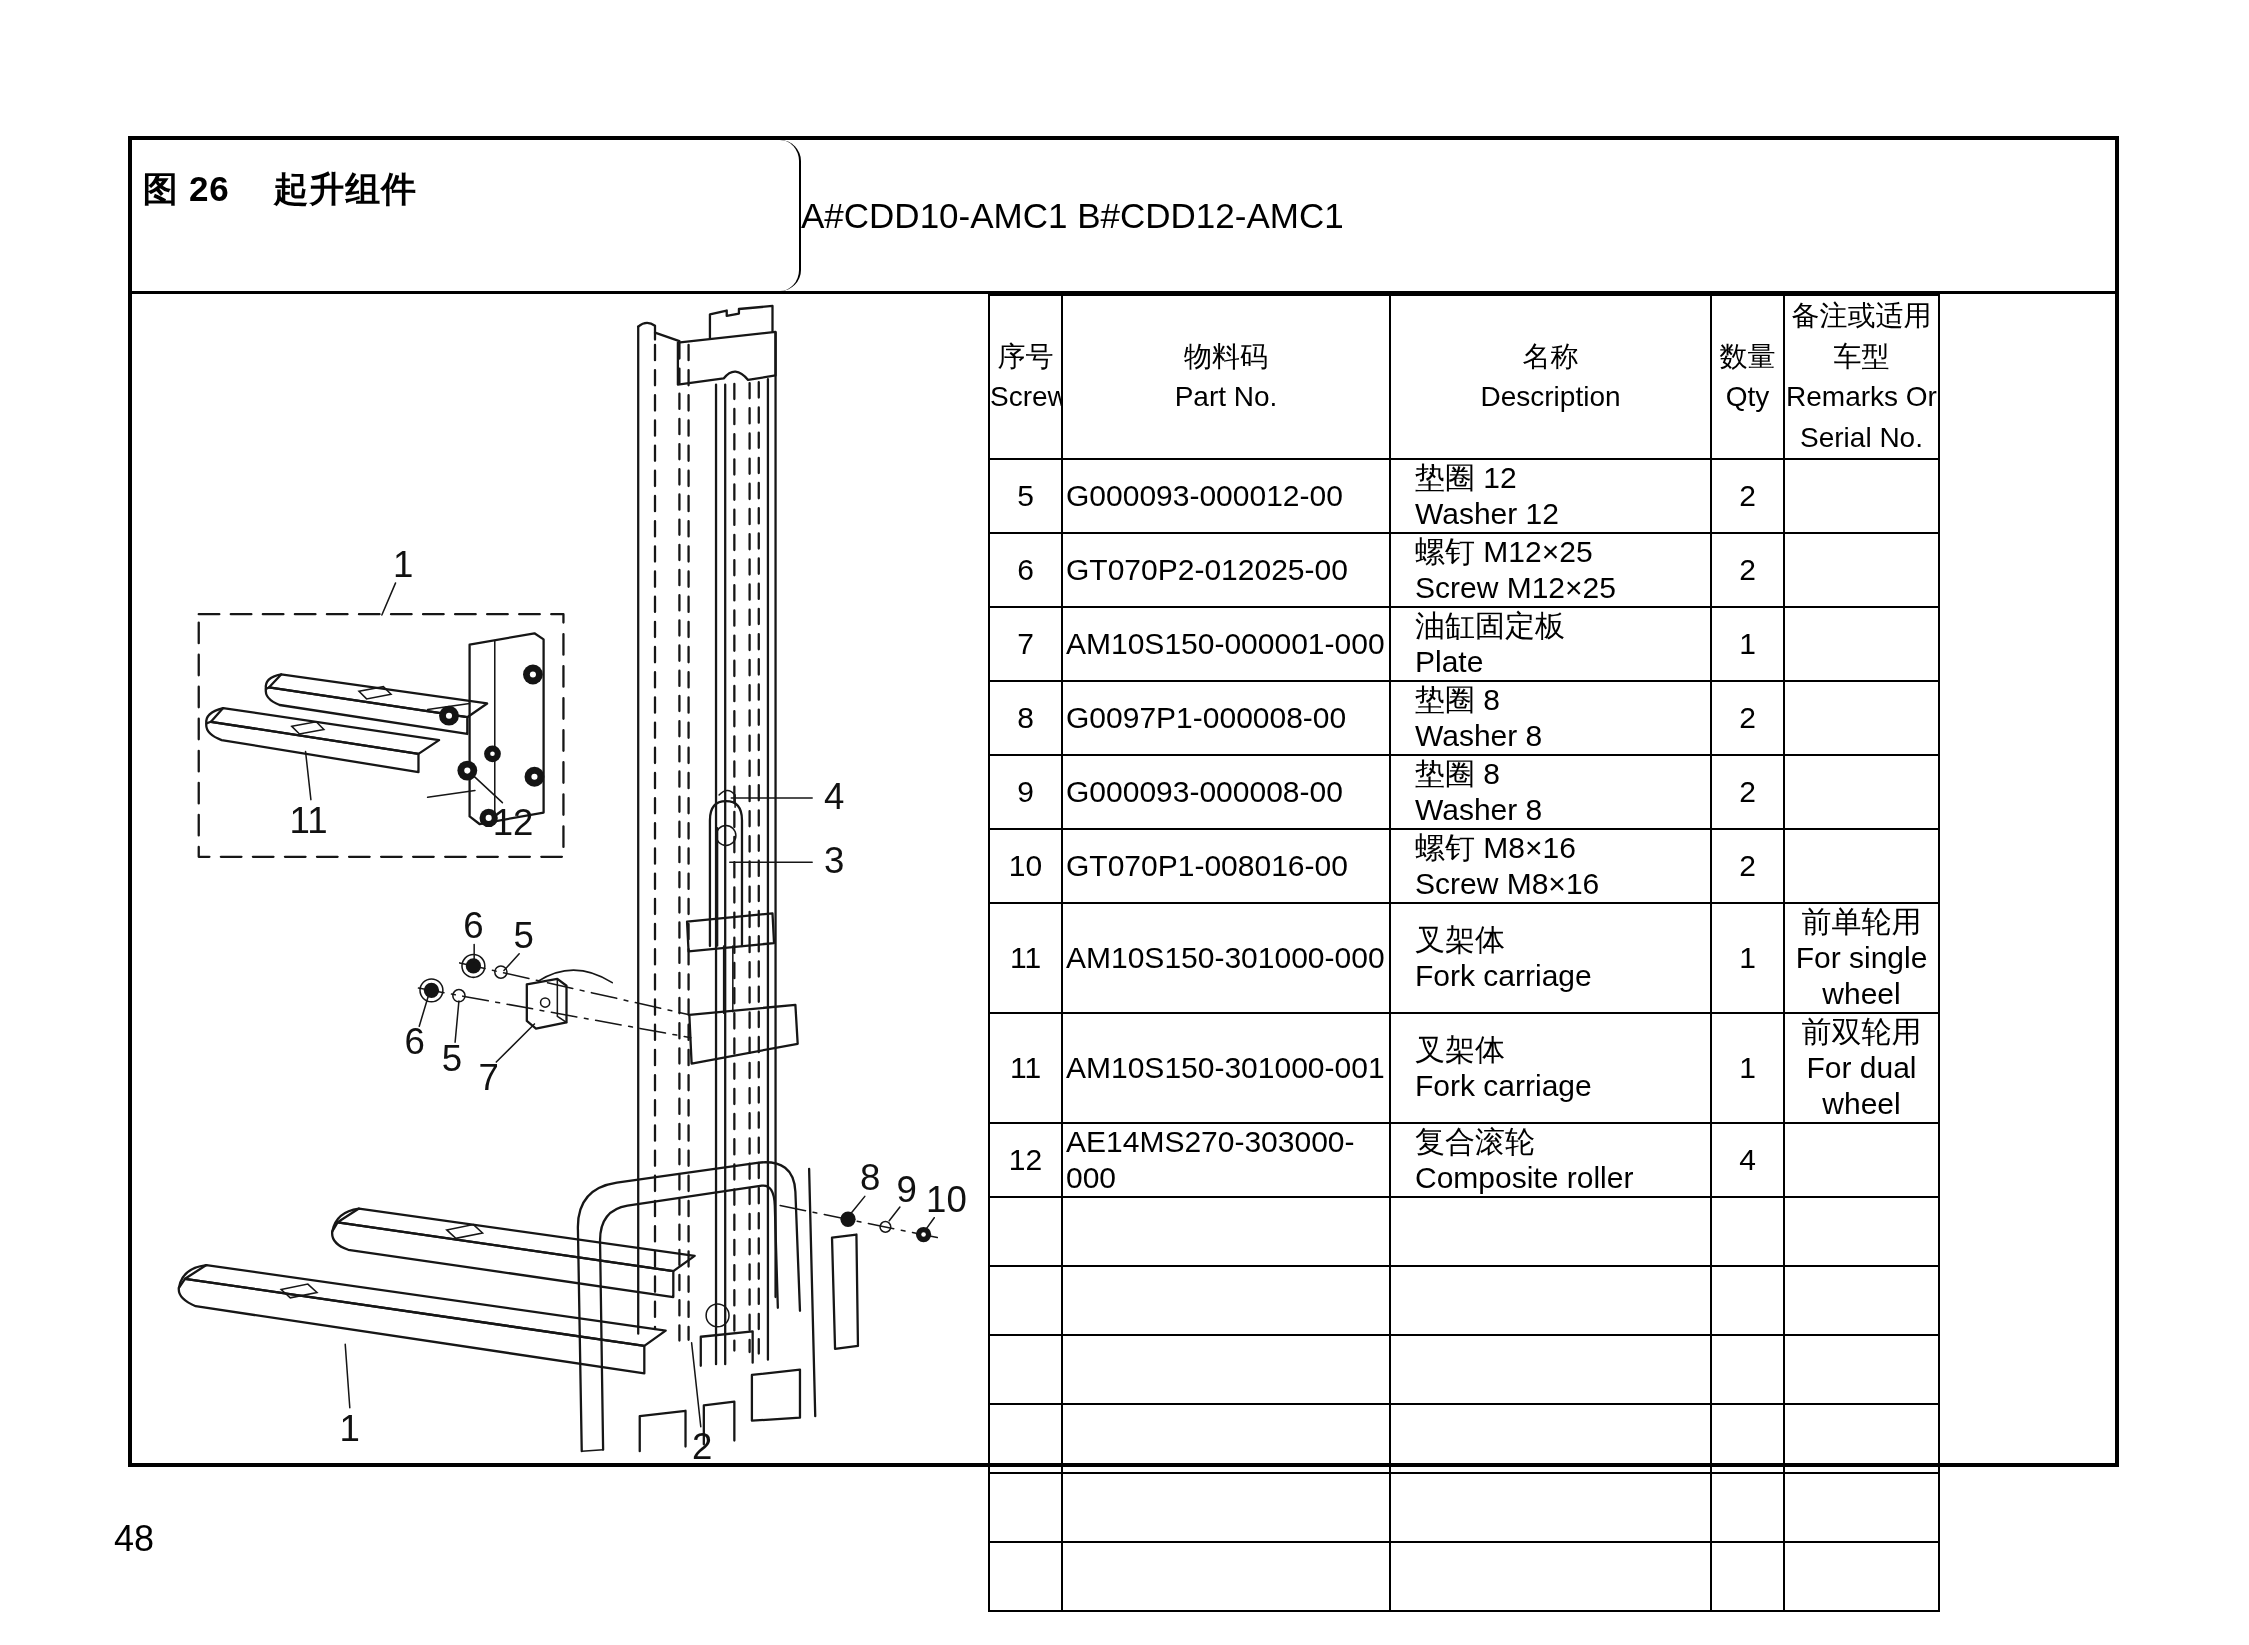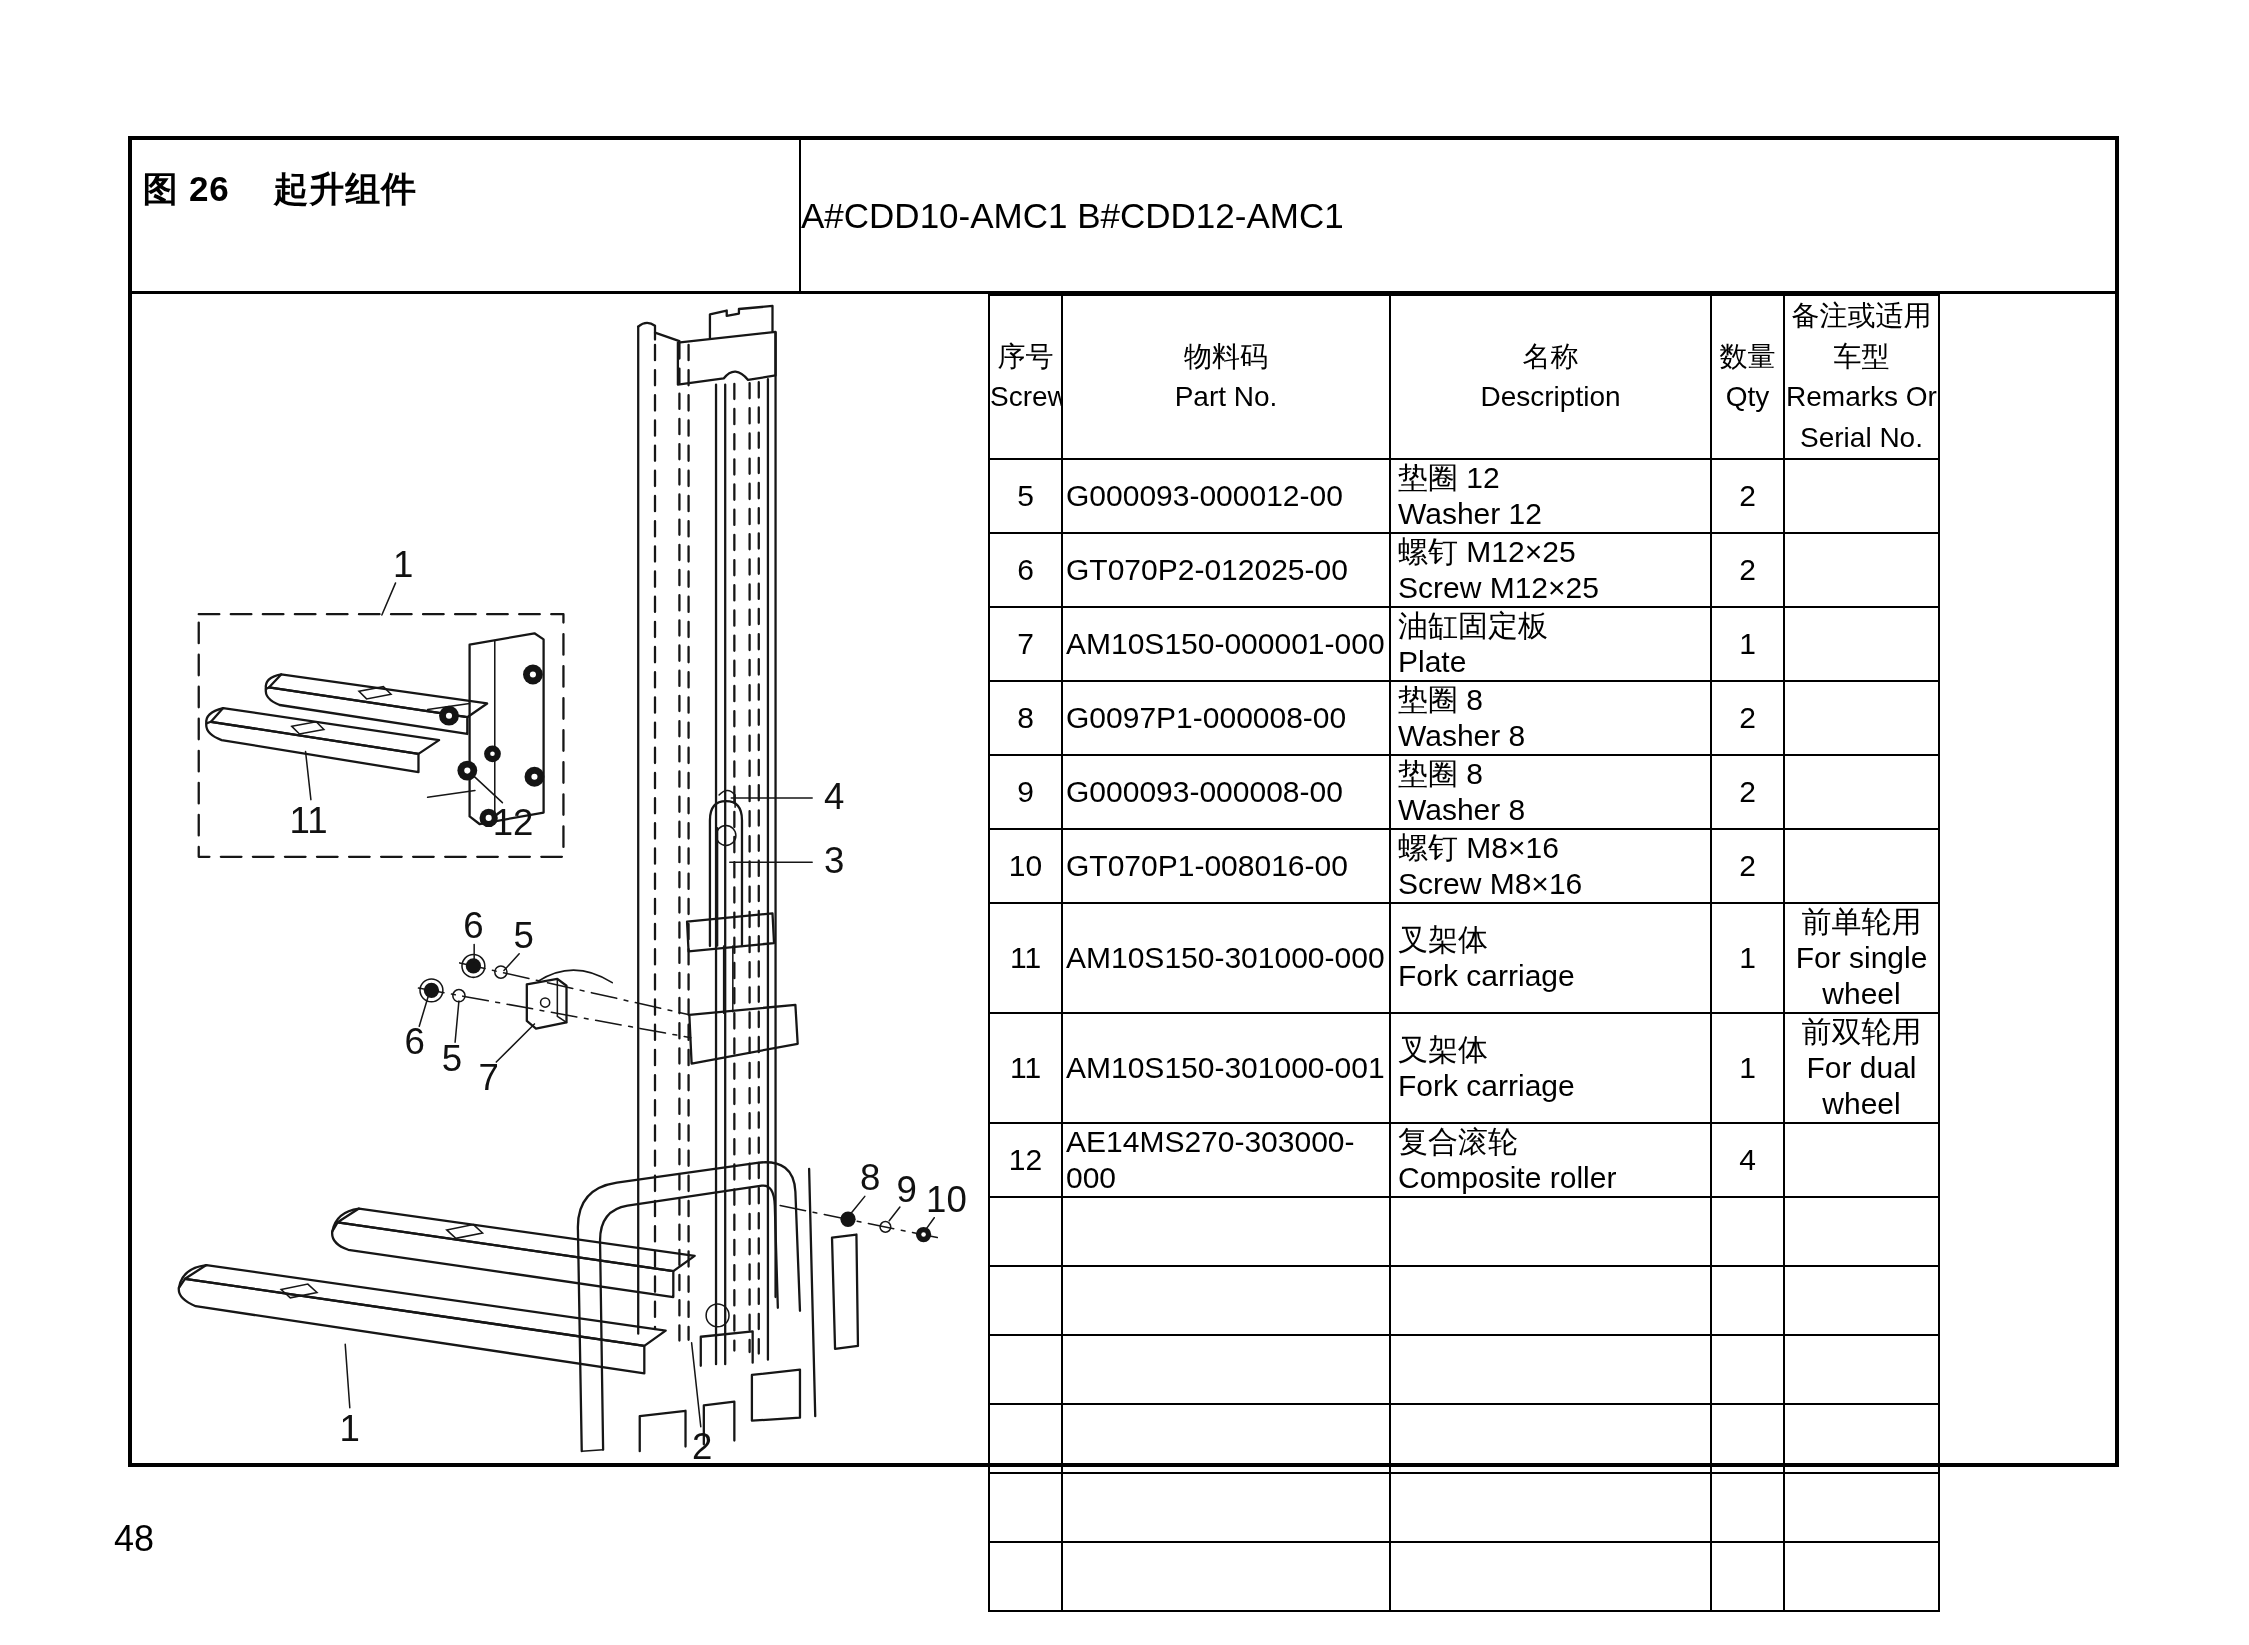--- a/index.html
+++ b/index.html
@@ -7,38 +7,38 @@
     position:relative;width:2250px;height:1645px;background:#ffffff;
     font-family:"Liberation Sans","DejaVu Sans",sans-serif;color:#000;
     overflow:hidden;
   }
   
   .frame{
     position:absolute;left:128px;top:136px;width:1991px;height:1331px;
     border:4.6px solid #000;box-sizing:border-box;background:#fff;
   }
   .title-row{display:flex;height:154px;border-bottom:3.1px solid #000;box-sizing:border-box;}
-  .title-left{width:669px;border-right:2.3px solid #000;box-sizing:border-box;padding:26px 0 0 10.7px;}
+  .title-left{width:669px;border-right:2.3px solid #000;box-sizing:border-box;padding:26px 0 0 10.7px;border-radius:21px;}
   .title-line{font-size:35px;font-weight:bold;letter-spacing:0.8px;}
   .title-line + .title-line{margin-top:17px;}
   .title-gap{display:inline-block;width:44px;}
   .title-right{flex:1;display:flex;align-items:center;font-size:35px;}
   
   .fig-table{position:absolute;left:856px;top:154px;width:952px;height:1168px;}
   table{width:100%;height:100%;border-collapse:collapse;table-layout:fixed;}
   td,th{border:2.3px solid #000;padding:0;vertical-align:middle;font-weight:normal;overflow:hidden;}
   thead tr{height:92px;}
   th .h2{line-height:1.45;}
   th{font-size:28px;text-align:center;}
   tbody tr.data-row{height:73px;}
   tbody tr.empty-row{height:69px;}
   td{font-size:30px;line-height:1.2;}
   td.c-item,td.c-qty{text-align:center;}
   td.c-part{text-align:left;padding-left:3px;}
-  td.c-desc{text-align:left;padding-left:7px;}
+  td.c-desc{text-align:left;padding-left:24px;}
   td.c-remarks{text-align:center;}
   
   svg.diagram{position:absolute;left:0;top:0;pointer-events:none;}
   .ln{fill:none;stroke:#161616;stroke-width:3;stroke-linecap:round;stroke-linejoin:round;}
   .ln-thin{fill:none;stroke:#161616;stroke-width:2;stroke-linecap:round;}
   .dashed{stroke-dasharray:27 15;}
   .hid{stroke-dasharray:20 13;}
   .dashdot{stroke-dasharray:34 10 5 10;}
   .blob{fill:#141414;stroke:none;}
   .hole{fill:#ffffff;stroke:none;}

